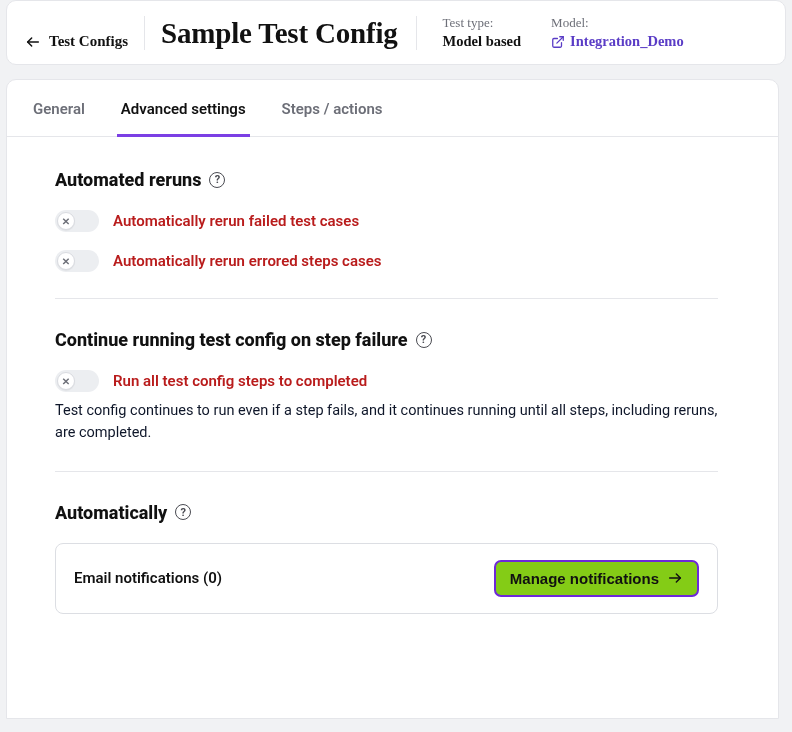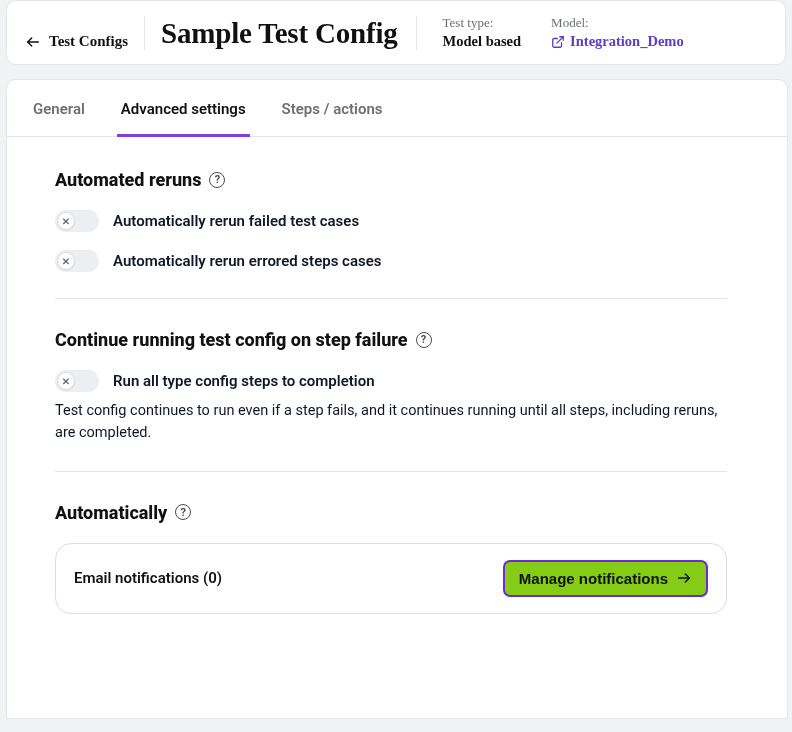--- a/index.html
+++ b/index.html
@@ -80,21 +80,21 @@
   }
   .ext-icon-svg { width: 14px; height: 14px; }
 
   
   .main-panel {
     background: #fff;
     border: 1px solid #e5e6ea;
     border-top-left-radius: 10px;
     border-top-right-radius: 10px;
     margin-left: 6px;
-    margin-right: 4px;
+    margin-right: 13px;
     height: 640px;
     padding: 0;
   }
   .tabs {
     display: flex;
     gap: 28px;
     padding: 0 22px;
     border-bottom: 1px solid #e5e6ea;
   }
   .tab {
@@ -166,39 +166,39 @@
     align-items: center;
     justify-content: center;
     font-size: 10px;
     color: #6d6f78;
     font-weight: 700;
     box-shadow: 0 1px 1px rgba(0,0,0,0.05);
   }
   .toggle-label {
     font-size: 15px;
     font-weight: 600;
-    color: #0f172a;
+    color: #b91c1c;
   }
 
   .desc {
     font-size: 14.5px;
     color: #0f172a;
     line-height: 1.55;
     margin-top: 6px;
   }
 
   .hr {
     border: none;
     border-top: 1px solid #e5e6ea;
     margin: 26px 0 30px 0;
   }
 
   .notif-card {
     border: 1px solid #dcdee3;
-    border-radius: 16px;
+    border-radius: 8px;
     padding: 16px 18px;
     display: flex;
     align-items: center;
     justify-content: space-between;
     margin-top: 6px;
   }
   .notif-text {
     font-size: 15px;
     font-weight: 600;
     color: #111;
@@ -280,21 +280,21 @@
       <hr class="hr">
 
       <div class="section-title">
         <span>Continue running test config on step failure</span>
         <span class="help-icon">?</span>
       </div>
       <div class="toggle-row" style="margin-bottom:8px;">
         <div class="toggle">
           <div class="toggle-knob">✕</div>
         </div>
-        <span class="toggle-label">Run all type config steps to completion</span>
+        <span class="toggle-label">Run all test config steps to completed</span>
       </div>
       <div class="desc">Test config continues to run even if a step fails, and it continues running until all steps, including reruns, are completed.</div>
 
       <hr class="hr">
 
       <div class="section-title">
         <span>Automatically</span>
         <span class="help-icon">?</span>
       </div>
       <div class="notif-card">

